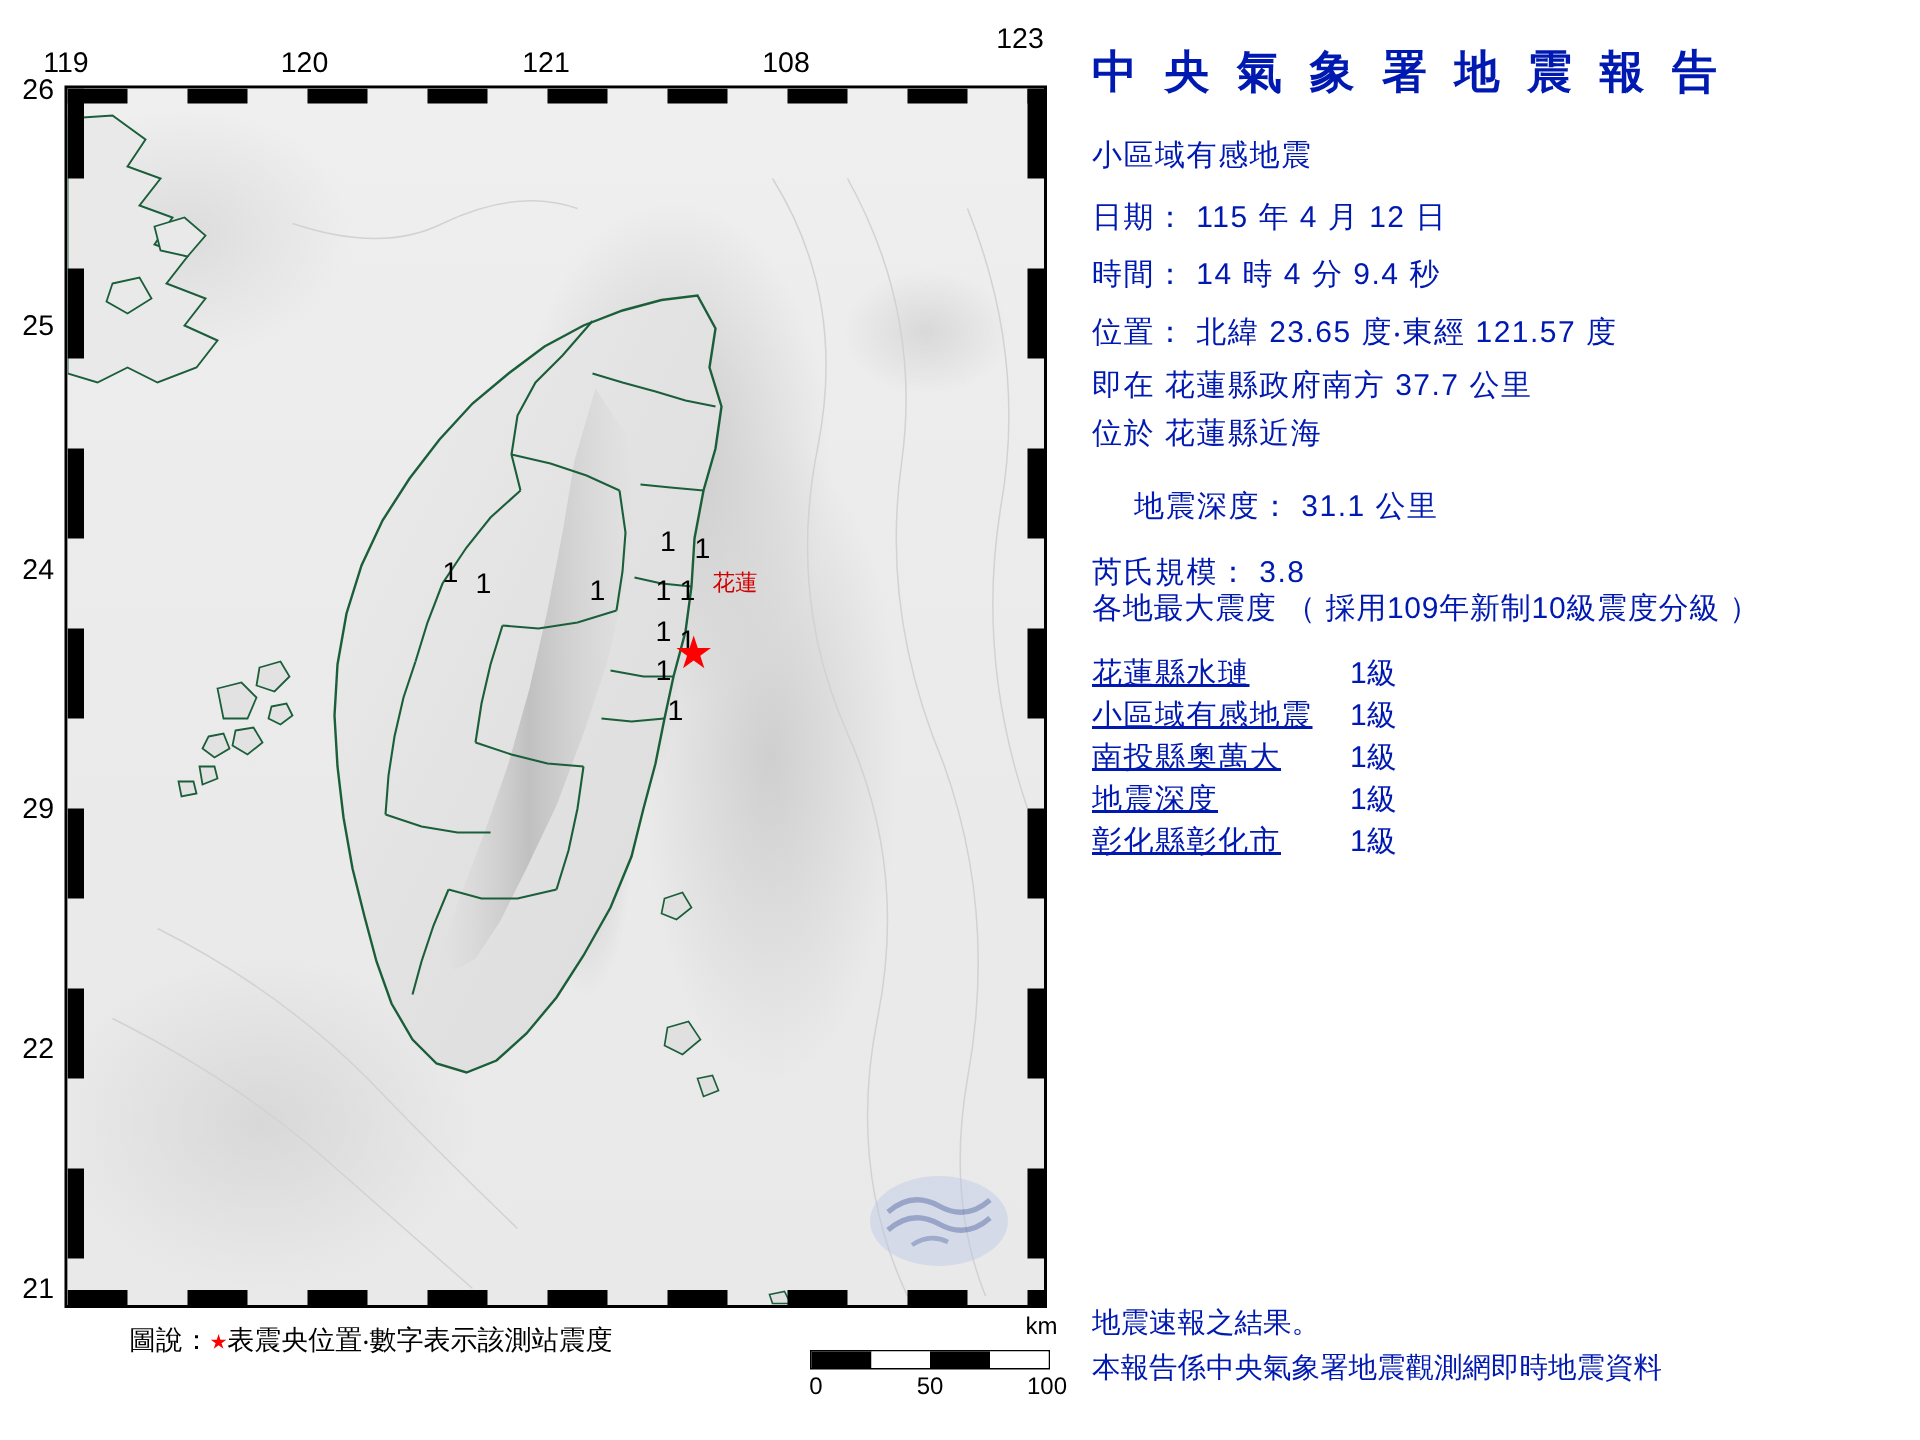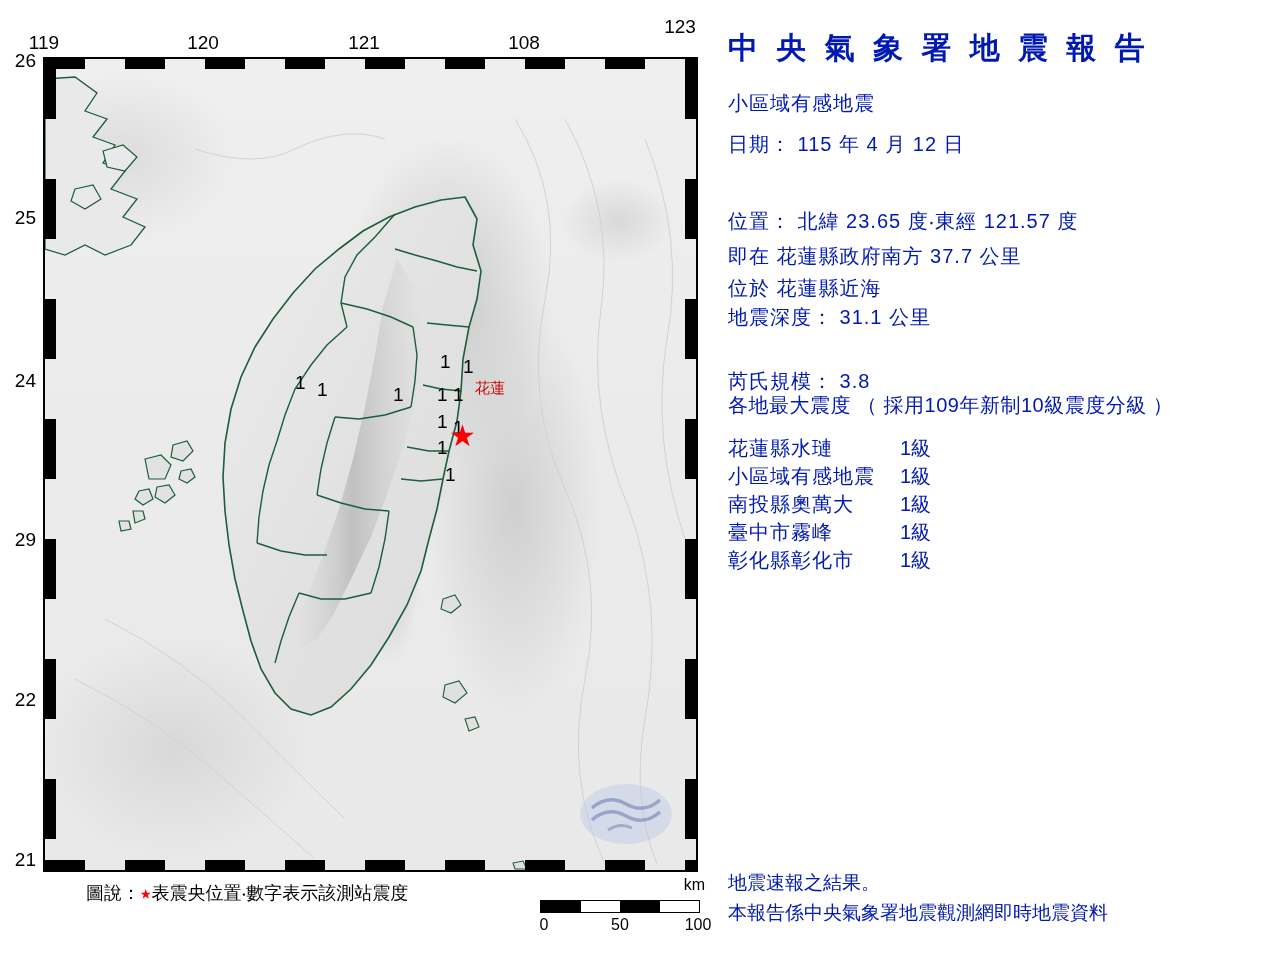--- a/index.html
+++ b/index.html
@@ -163,21 +163,21 @@
     position: absolute; left: 0; top: 392px;
     font-size: 20px; color: #0019b0;
     white-space: nowrap;
     letter-spacing: .5px;
   }
   #intensity-table {
     position: absolute; left: 0; top: 434px;
     font-size: 20px; color: #0019b0;
   }
   #intensity-table .row { display: flex; height: 28px; align-items: center; }
-  #intensity-table .place { width: 172px; letter-spacing: 1px; }
+  #intensity-table .place { width: 172px; letter-spacing: 1px; text-decoration: underline; }
   #intensity-table .lvl { width: 80px; text-align: left; }
 
   #footnote {
     position: absolute; left: 0; top: 868px;
     font-size: 19px; color: #0019b0;
     line-height: 30px;
     white-space: nowrap;
   }
 </style>
 </head>
@@ -361,43 +361,44 @@
         <span style="left:158px;">100</span>
       </div>
     </div>
   </div>
 
   <div id="report">
     <div id="report-title">中 央 氣 象 署 地 震 報 告</div>
 
     <div class="rline" style="top:90px;">小區域有感地震</div>
     <div class="rline" style="top:131px;">日期： 115 年 4 月 12 日</div>
+    <div class="rline" style="top:169px;">時間： 14 時 4 分 9.4 秒</div>
     <div class="rline" style="top:207px;text-align:center;">位置： 北緯 23.65 度‧東經 121.57 度</div>
     <div class="rline" style="top:243px;">即在 花蓮縣政府南方 37.7 公里</div>
     <div class="rline" style="top:275px;">位於 花蓮縣近海</div>
-    <div class="rline" style="top:304px;">地震深度： 31.1 公里</div>
+    <div class="rline" style="top:324px;margin-left:28px;">地震深度： 31.1 公里</div>
     <div class="rline" style="top:368px;">芮氏規模： 3.8</div>
 
     <div id="intensity-header">各地最大震度 （ 採用109年新制10級震度分級 ）</div>
 
     <div id="intensity-table">
       <div class="row">
         <div class="place">花蓮縣水璉</div>
         <div class="lvl">1級</div>
       </div>
       <div class="row">
         <div class="place">小區域有感地震</div>
         <div class="lvl">1級</div>
       </div>
       <div class="row">
         <div class="place">南投縣奧萬大</div>
         <div class="lvl">1級</div>
       </div>
       <div class="row">
-        <div class="place">臺中市霧峰</div>
+        <div class="place">地震深度</div>
         <div class="lvl">1級</div>
       </div>
       <div class="row">
         <div class="place">彰化縣彰化市</div>
         <div class="lvl">1級</div>
       </div>
     </div>
 
     <div id="footnote">
       <div>地震速報之結果。</div>

